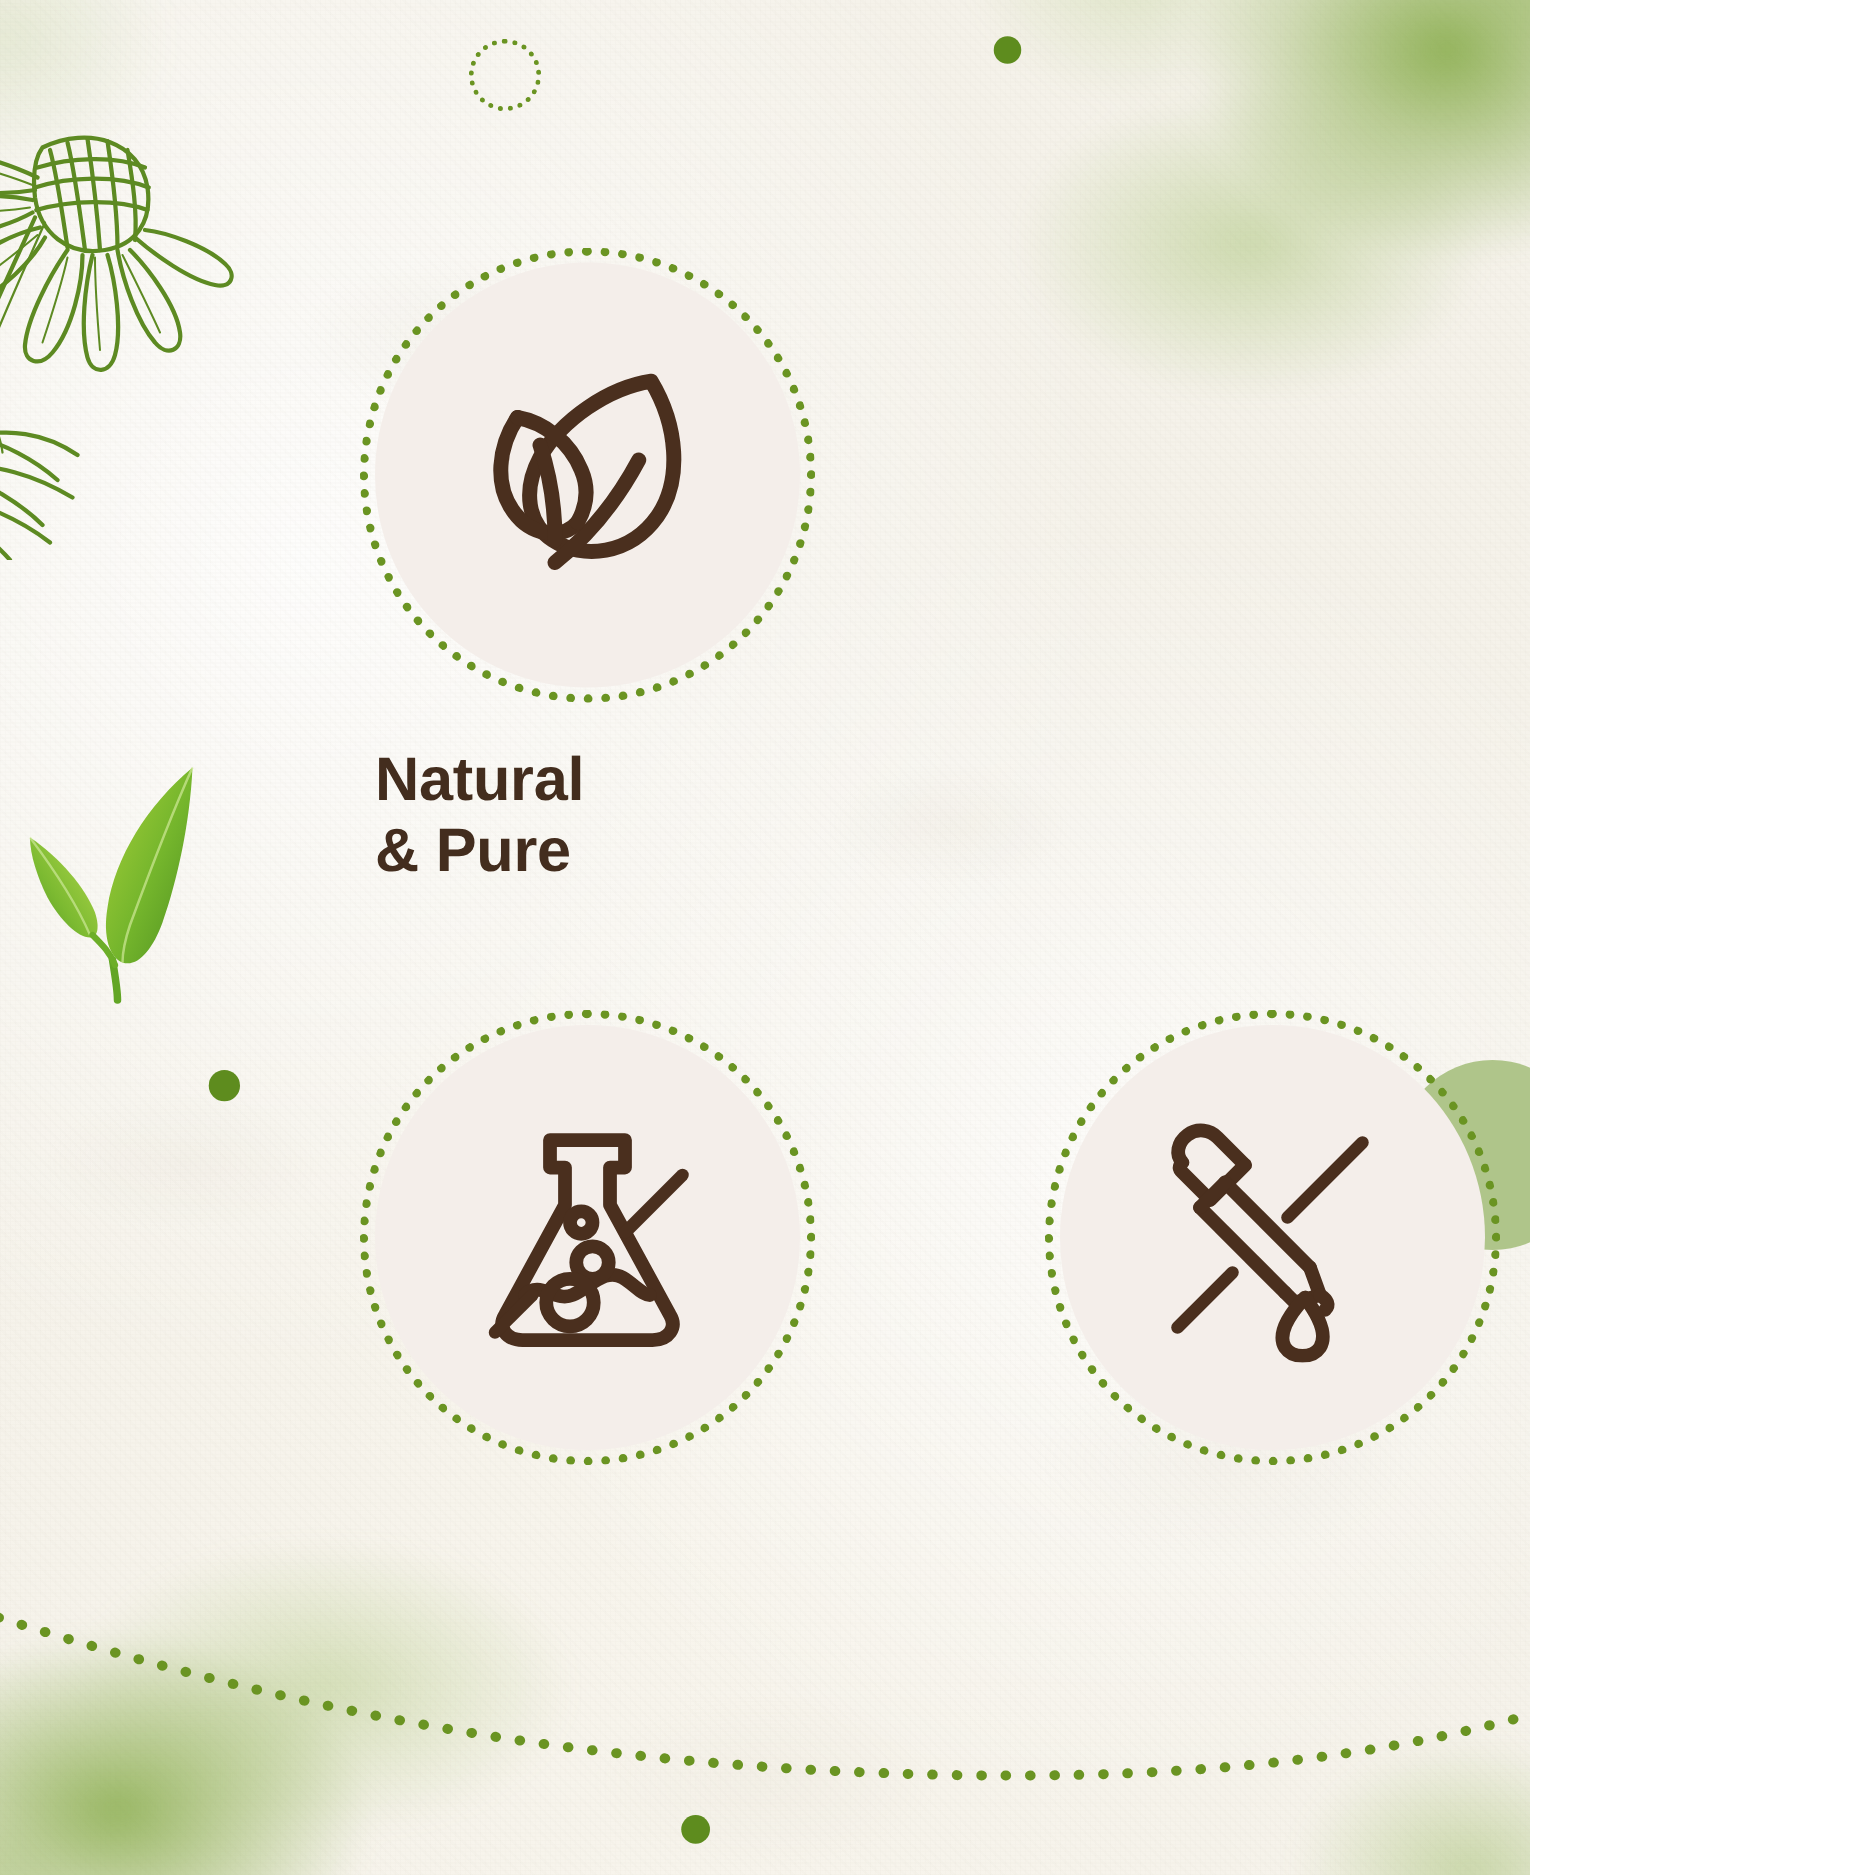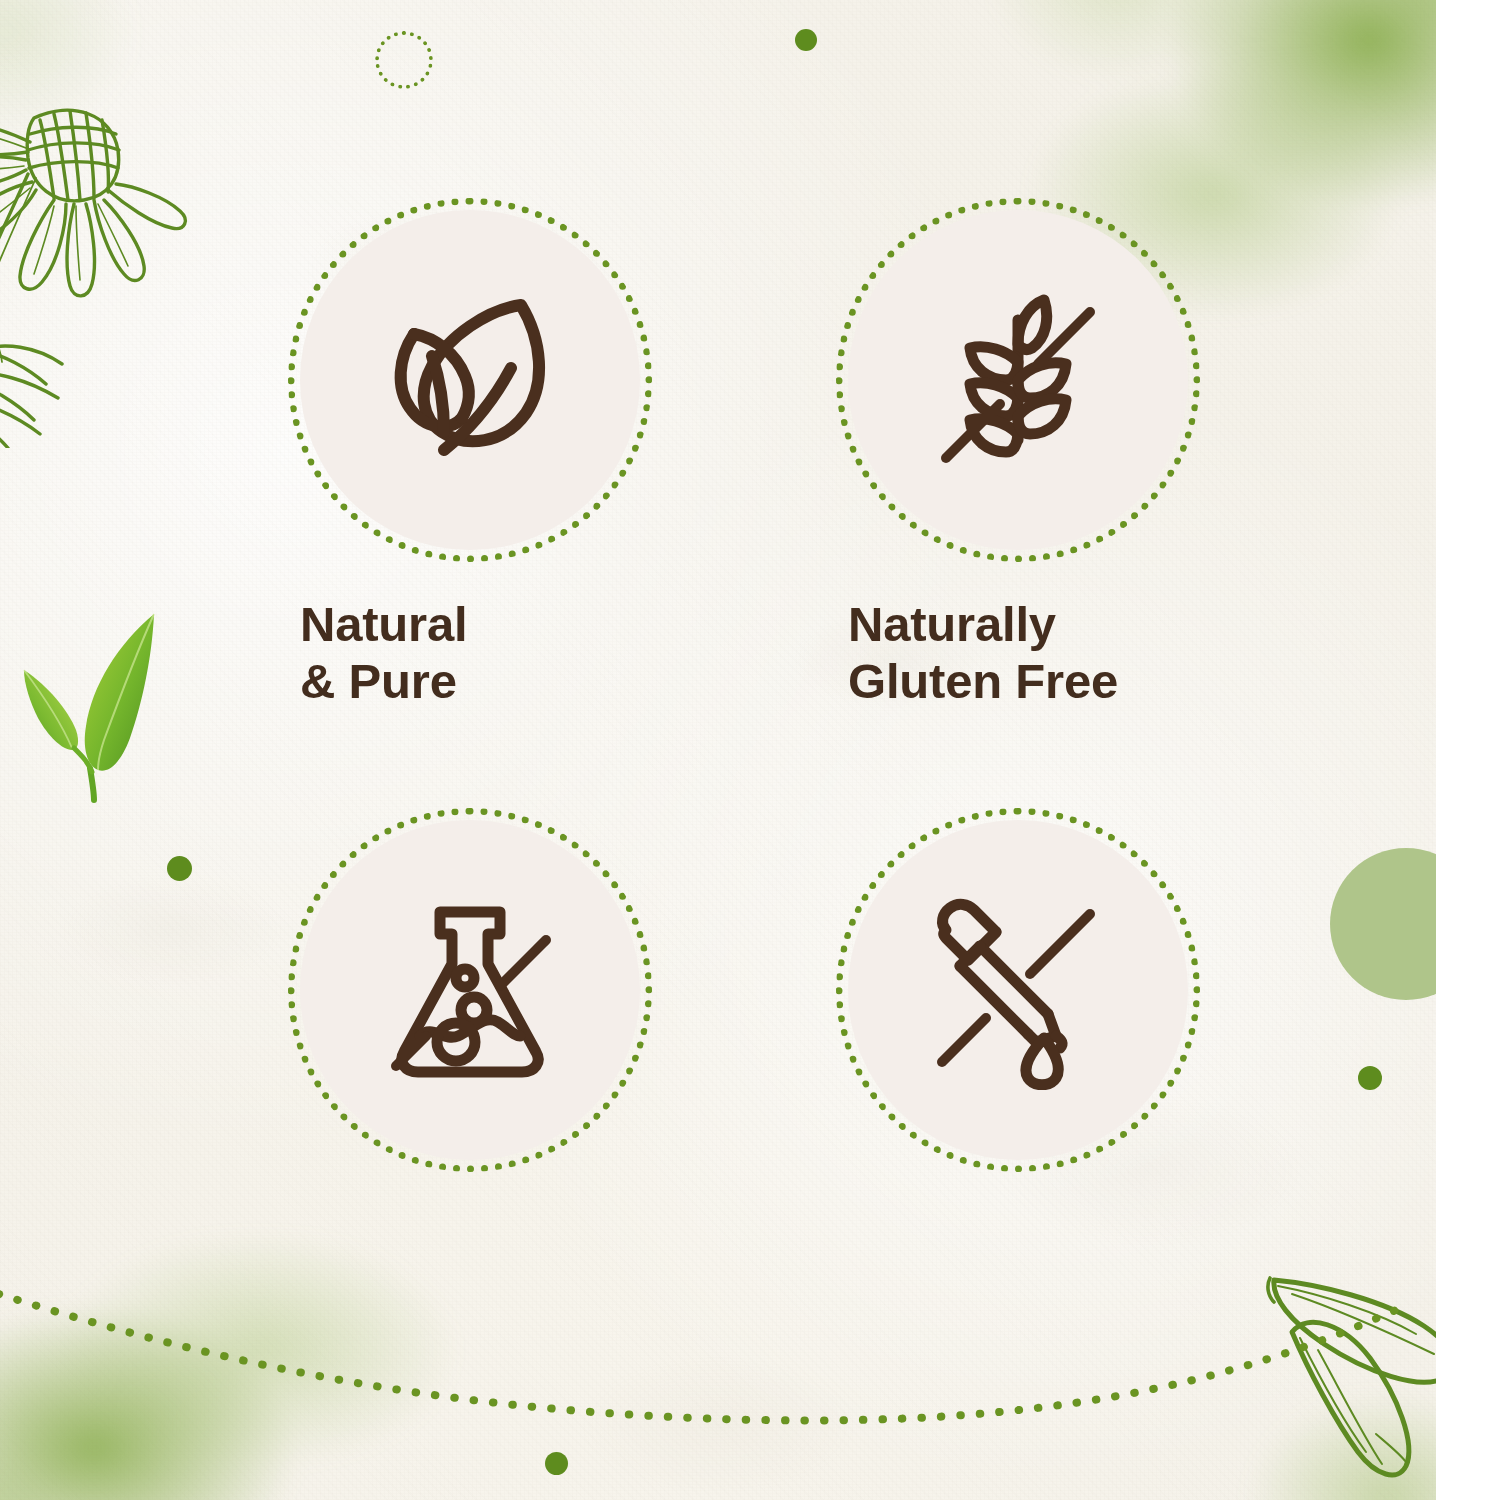--- a/index.html
+++ b/index.html
@@ -2,21 +2,21 @@
 <html><head>
 <meta charset="utf-8">
 <style>
   html, body {
     margin: 0;
     padding: 0;
     background: #ffffff;
   }
   #stage {
     position: relative;
-    width: 1436px;
+    width: 1224px;
     height: 1500px;
     overflow: hidden;
     background-color: #fdba74;
     font-family: "Liberation Sans", sans-serif;
   }
 
   
   .paper-base {
     position: absolute;
     inset: 0;
@@ -274,44 +274,20 @@
             <path d="M44 54 C66 58 86 74 95 96 C101 110 100 124 92 138"></path>
 
             <path d="M62 76 C70 100 74 128 74 152"></path>
           </g>
         </svg>
       </div>
       <div class="caption cap-left">Natural
 &amp; Pure</div>
     </div>
 
-    <div class="feature" style="left:848px; top:210px;">
-      <div class="badge">
-        <svg width="200" height="200" viewBox="0 0 200 200">
-          <g fill="none" stroke="#4A2F1E" stroke-width="11" stroke-linecap="round" stroke-linejoin="round">
-
-            <path d="M100 40 L100 160"></path>
-
-            <path d="M100 64 C100 44 110 26 126 20 C132 38 128 58 114 68 C109 71 104 70 100 64 Z"></path>
-
-            <path d="M100 82 C88 70 68 64 52 68 C54 88 70 100 88 100 C95 100 99 94 100 82 Z"></path>
-            <path d="M100 118 C88 106 68 100 52 104 C54 124 70 136 88 136 C95 136 99 130 100 118 Z"></path>
-            <path d="M100 154 C88 142 68 136 52 140 C54 160 70 172 88 172 C95 172 99 166 100 154 Z"></path>
-
-            <path d="M100 100 C112 86 132 80 148 84 C146 106 130 118 112 118 C104 118 100 112 100 100 Z"></path>
-            <path d="M100 136 C112 122 132 116 148 120 C146 142 130 154 112 154 C104 154 100 148 100 136 Z"></path>
-
-            <path d="M28 178 L82 124" stroke-width="10"></path>
-            <path d="M120 84 L172 32" stroke-width="10"></path>
-          </g>
-        </svg>
-      </div>
-      <div class="caption cap-center">Naturally
-Gluten Free</div>
-    </div>
 
     <div class="feature" style="left:300px; top:820px;">
       <div class="badge">
         <svg width="200" height="200" viewBox="0 0 200 200">
           <g fill="none" stroke="#4A2F1E" stroke-width="11" stroke-linecap="round" stroke-linejoin="round">
 
             <path d="M70 22 L130 22 L130 44 L118 44 L118 74 L166 162 C172 172 165 182 152 182 L48 182 C35 182 28 172 34 162 L82 74 L82 44 L70 44 Z"></path>
 
             <path d="M50 146 C62 134 74 152 88 146 C102 140 114 124 128 132 C138 138 144 146 150 146"></path>
 

